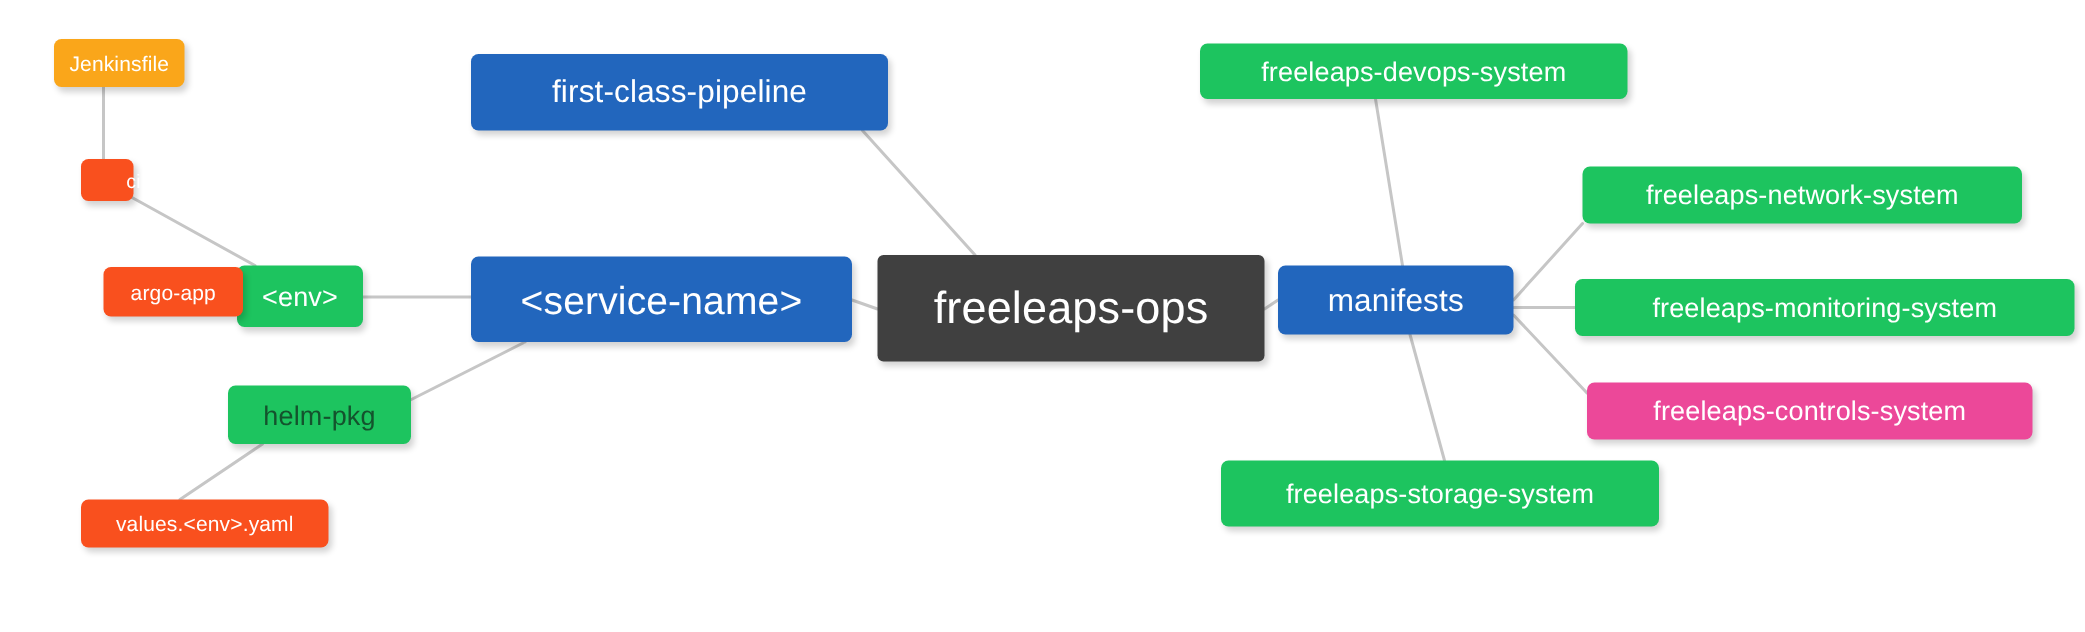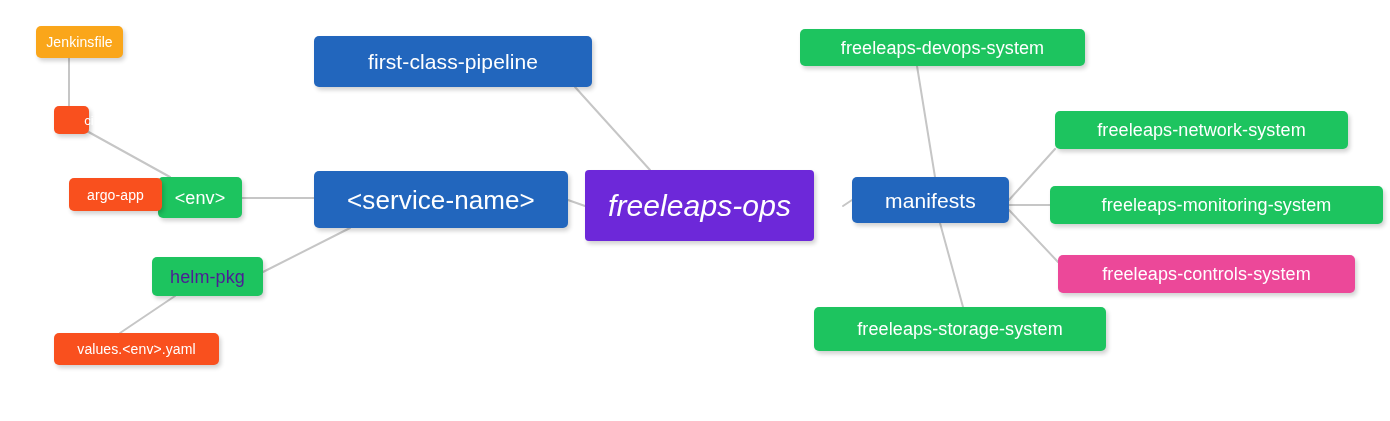--- a/index.html
+++ b/index.html
@@ -67,26 +67,26 @@
       <path d="M 158,196 L 125,196" stroke="#c6c6c6" stroke-width="2" fill="none" stroke-linecap="round"></path>
       <path d="M 69,106 L 69,58" stroke="#c6c6c6" stroke-width="2" fill="none" stroke-linecap="round"></path>
       <path d="M 175,296 L 120,333" stroke="#c6c6c6" stroke-width="2" fill="none" stroke-linecap="round"></path>
       <path d="M 935,177 L 917,66" stroke="#c6c6c6" stroke-width="2" fill="none" stroke-linecap="round"></path>
       <path d="M 1009,200 L 1055,149" stroke="#c6c6c6" stroke-width="2" fill="none" stroke-linecap="round"></path>
       <path d="M 1009,205 L 1050,205" stroke="#c6c6c6" stroke-width="2" fill="none" stroke-linecap="round"></path>
       <path d="M 1009,210 L 1058,262" stroke="#c6c6c6" stroke-width="2" fill="none" stroke-linecap="round"></path>
       <path d="M 940,223 L 963,307" stroke="#c6c6c6" stroke-width="2" fill="none" stroke-linecap="round"></path>
     </svg>
   <div id="node-layer">
-      <div class="node sz-root root" style="left: 585px; top: 170px; width: 229px; height: 71px; background: #6d28d9; color: rgb(255, 255, 255); font-style: italic;">freeleaps-ops</div>
+      <div class="node sz-root root" style="left: 585px; top: 170px; width: 258px; height: 71px; background: #404040; color: rgb(255, 255, 255);">freeleaps-ops</div>
       <div class="node sz-l1" style="left: 314px; top: 171px; width: 254px; height: 57px; background: rgb(34, 102, 189); color: rgb(255, 255, 255);">&lt;service-name&gt;</div>
       <div class="node sz-l2" style="left: 852px; top: 177px; width: 157px; height: 46px; background: rgb(34, 102, 189); color: rgb(255, 255, 255);">manifests</div>
       <div class="node sz-l2" style="left: 314px; top: 36px; width: 278px; height: 51px; background: rgb(34, 102, 189); color: rgb(255, 255, 255);">first-class-pipeline</div>
       <div class="node sz-l3" style="left: 158px; top: 177px; width: 84px; height: 41px; background: rgb(29, 196, 95); color: rgb(255, 255, 255);">&lt;env&gt;</div>
-      <div class="node sz-l3" style="left: 152px; top: 257px; width: 111px; height: 39px; background: rgb(29, 196, 95); color: #4c1d95;">helm-pkg</div>
+      <div class="node sz-l3" style="left: 152px; top: 257px; width: 122px; height: 39px; background: rgb(29, 196, 95); color: #14532d;">helm-pkg</div>
       <div class="node sz-l5" style="left: 54px; top: 106px; width: 31px; height: 28px; background: rgb(249, 80, 30); color: rgb(255, 255, 255);">ci</div>
       <div class="node sz-l4" style="left: 36px; top: 26px; width: 87px; height: 32px; background: rgb(250, 166, 26); color: rgb(255, 255, 255);">Jenkinsfile</div>
       <div class="node sz-l4" style="left: 32px; top: 178px; width: 93px; height: 33px; background: rgb(249, 80, 30); color: rgb(255, 255, 255); margin-left: 37px;">argo-app</div>
       <div class="node sz-l4" style="left: 10px; top: 333px; width: 165px; height: 32px; background: rgb(249, 80, 30); color: rgb(255, 255, 255); margin-left: 44px;">values.&lt;env&gt;.yaml</div>
       <div class="node sz-l3" style="left: 800px; top: 29px; width: 285px; height: 37px; background: rgb(29, 196, 95); color: rgb(255, 255, 255);">freeleaps-devops-system</div>
       <div class="node sz-l3" style="left: 1055px; top: 111px; width: 293px; height: 38px; background: rgb(29, 196, 95); color: rgb(255, 255, 255);">freeleaps-network-system</div>
       <div class="node sz-l3" style="left: 1050px; top: 186px; width: 333px; height: 38px; background: rgb(29, 196, 95); color: rgb(255, 255, 255);">freeleaps-monitoring-system</div>
       <div class="node sz-l3" style="left: 1058px; top: 255px; width: 297px; height: 38px; background: #ec4899; color: rgb(255, 255, 255);">freeleaps-controls-system</div>
       <div class="node sz-l3" style="left: 814px; top: 307px; width: 292px; height: 44px; background: rgb(29, 196, 95); color: rgb(255, 255, 255);">freeleaps-storage-system</div>
     </div>

